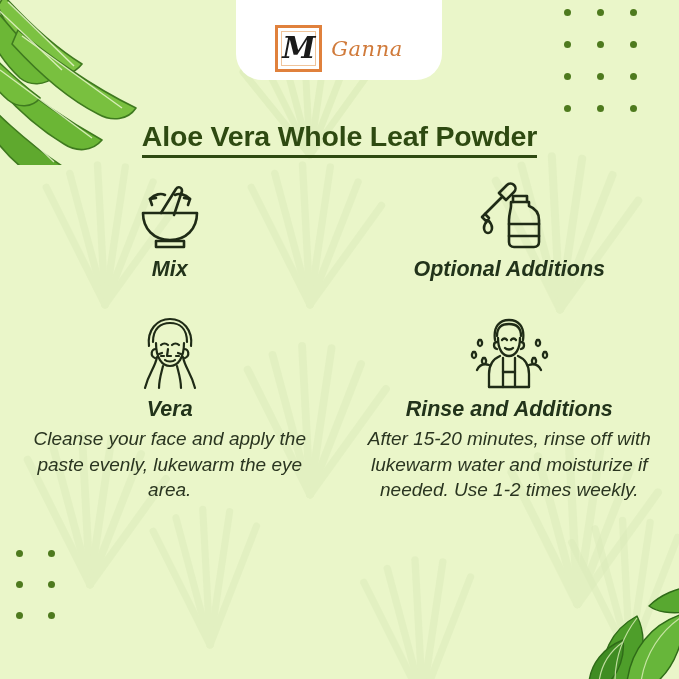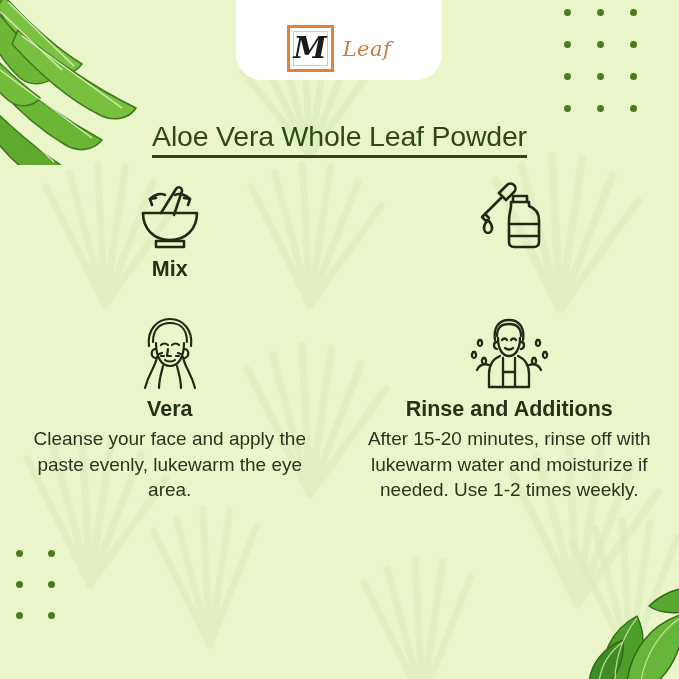--- a/index.html
+++ b/index.html
@@ -60,36 +60,37 @@
   #brand-name{
     font-family:"DejaVu Serif", serif;
     font-style:italic;font-size:21px;color:#d07a3a;
     letter-spacing:.5px;
   }
 
   
   #page-title{
     position:absolute;top:120px;left:0;width:679px;
     text-align:center;
-    font-size:28.5px;font-weight:400;
+    font-size:28.5px;font-weight:700;
     color:#2e4a11;
     letter-spacing:-.2px;
   }
   #page-title span{
     border-bottom:3px solid #2e4a11;
     padding-bottom:3px;
   }
 
   
   #steps{
     position:absolute;top:172px;left:0;
     width:679px;
     display:grid;
     grid-template-columns:1fr 1fr;
     row-gap:26px;
+    font-style:italic;
   }
   .step{display:flex;flex-direction:column;align-items:center;padding:0 14px;box-sizing:border-box;}
   .step-icon{height:78px;display:flex;align-items:flex-end;justify-content:center;}
   .step-icon svg{display:block;}
   .step-title{
     font-size:21.5px;font-weight:700;color:#22331a;
     margin-top:7px;margin-bottom:4px;text-align:center;
   }
   .step-body{
     font-size:19px;color:#2a3520;line-height:1.35;text-align:center;
@@ -278,21 +279,21 @@
       <span class="dot"></span>
     <span class="dot"></span>
       <span class="dot"></span>
   </div>
 
   <div id="brand-card">
     <div id="brand-inner">
       <div id="brand-mark">
         <span id="brand-letter">M</span>
       </div>
-      <div id="brand-name">Leaf</div>
+      <div id="brand-name">Ganna</div>
     </div>
   </div>
 
   <div id="page-title">
     <span>Aloe Vera Whole Leaf Powder</span>
   </div>
 
   <div id="steps">
 
     <div class="step">
@@ -320,20 +321,21 @@
             <path d="M36 46 L66 46"></path>
               <path d="M36 58 L66 58"></path>
             <path d="M40 24 L40 18 L54 18 L54 24"></path>
             <path d="M12 36 L29 19"></path>
             <path d="M26 15 L34 7 C36 5 39 5 41 7 C43 9 43 12 41 14 L33 22 Z"></path>
             <path d="M12 36 L9 39 L13 43 L16 40 Z"></path>
             <path d="M11 50 C11 46 15 42 15 42 C15 42 19 46 19 50 C19 53 17 55 15 55 C13 55 11 53 11 50 Z"></path>
           </g>
         </svg>
       </div>
+      <div class="step-title">Optional Additions</div>
     </div>
 
     <div class="step">
       <div class="step-icon">
         <svg width="70" height="74" viewBox="0 0 70 74">
           <g fill="none" stroke="#1f2b16" stroke-width="2.2" stroke-linecap="round" stroke-linejoin="round">
             <path d="M14 30 C12 14 22 3 35 3 C48 3 58 14 56 30"></path>
             <path d="M18 26 C18 12 26 7 35 7 C44 7 52 12 52 26"></path>
             <path d="M21 27 C21 42 27 50 35 50 C43 50 49 42 49 27"></path>
             <path d="M26 29 C28 27 31 27 33 29"></path>

